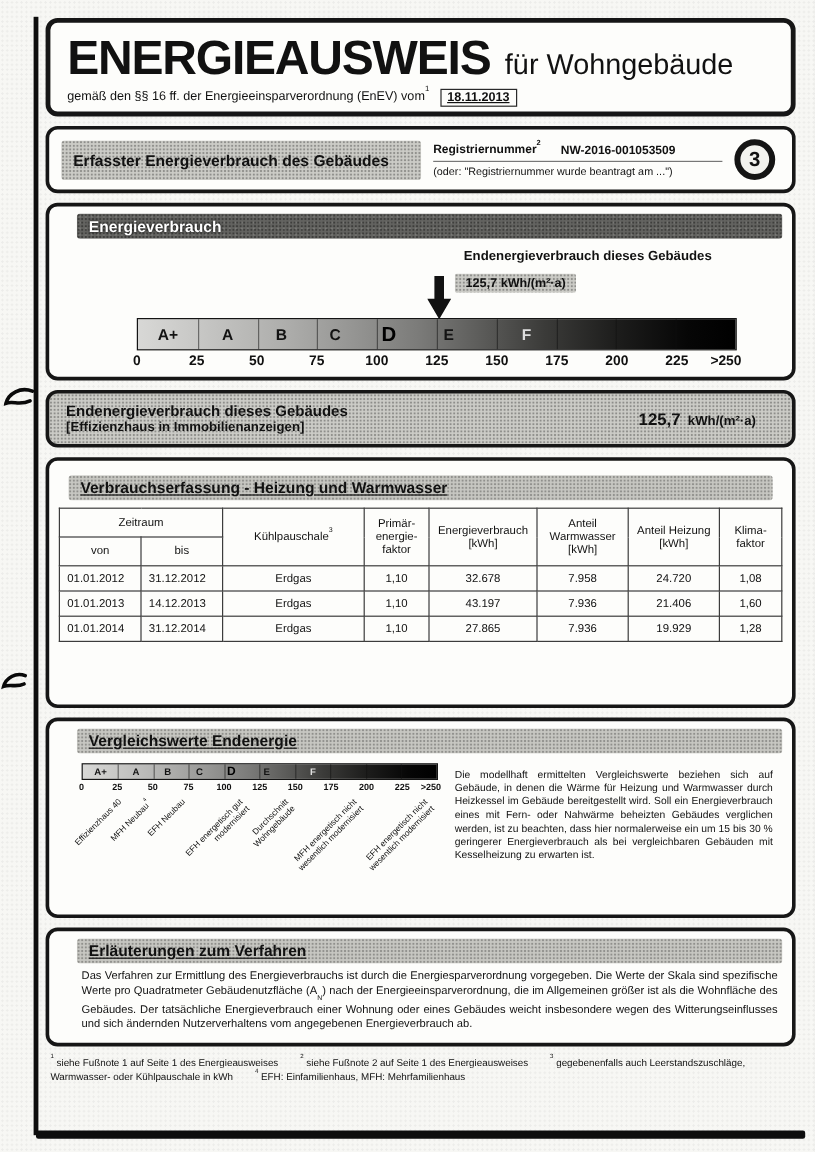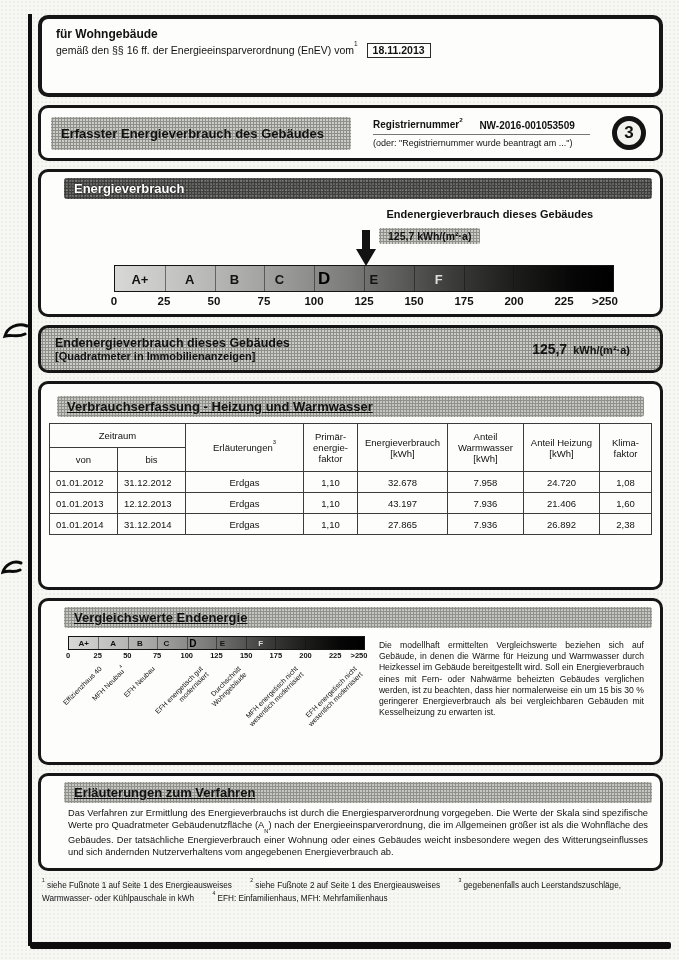--- a/index.html
+++ b/index.html
@@ -45,26 +45,26 @@
     text-shadow:0 0 2px #000;
   }
 
   sup { font-size:0.62em; position:relative; top:-0.45em; }
   sub { font-size:0.62em; position:relative; bottom:-0.25em; }
 
   
   .header-box { padding:8px 14px 6px 14px; height:82px; border-width:4px; }
   .title-row { display:flex; align-items:baseline; gap:12px; }
   .main-title { font-size:40px; font-weight:bold; letter-spacing:-1px; }
-  .sub-title { font-size:12px; font-weight:bold; }
+  .sub-title { font-size:24px; font-weight:normal; }
   .law-line { font-size:10.5px; margin-top:2px; }
-  .law-date { font-weight:bold; border:1.5px solid #2a2a2a; padding:0 5px 1px 5px; margin-left:6px; }
-
-  
-  .registry-bar { display:flex; align-items:center; padding:6px 10px; height:56px; gap:22px; }
+  .law-date { font-weight:bold; border:1.5px solid #2a2a2a; padding:0 5px 1px 5px; margin-left:6px;text-decoration:underline; }
+
+  
+  .registry-bar { display:flex; align-items:center; padding:6px 10px; height:56px; gap:10px; }
   .section-chip { font-size:13px; font-weight:bold; padding:9px 10px; border-radius:3px; flex:0 0 300px; }
   .reg-info { flex:1; font-size:10px; }
   .reg-line1 { font-weight:bold; border-bottom:1px solid #777; padding-bottom:3px; }
   .reg-value { margin-left:14px; }
   .reg-line2 { font-size:9px; padding-top:3px; }
   .page-badge {
     width:34px; height:34px; border:5px solid #141414; border-radius:50%;
     display:flex; align-items:center; justify-content:center;
     font-size:17px; font-weight:bold; background:#f2f2ee; margin-right:4px; flex:0 0 auto;
   }
@@ -140,20 +140,21 @@
       <path d="M24 4 C14 0, 4 6, 2 14 C8 12, 14 16, 22 12" fill="none" stroke="#0a0a0a" stroke-width="3" stroke-linecap="round"></path>
     </svg>
   <svg class="artifact a2" width="22" height="18" viewBox="0 0 22 18">
       <path d="M20 3 C12 0, 4 5, 2 12 C8 10, 13 13, 19 10" fill="none" stroke="#0a0a0a" stroke-width="3" stroke-linecap="round"></path>
     </svg>
 
   <div class="content">
 
     <div class="box header-box">
       <div class="title-row">
+        <span class="main-title">ENERGIEAUSWEIS</span>
         <span class="sub-title">für Wohngebäude</span>
       </div>
       <div class="law-line">
         <span>gemäß den §§ 16 ff. der Energieeinsparverordnung (EnEV) vom</span><sup>1</sup>
         <span class="law-date">18.11.2013</span>
       </div>
     </div>
 
     <div class="box registry-bar">
       <div class="section-chip speck">Erfasster Energieverbrauch des Gebäudes</div>
@@ -209,34 +210,34 @@
           <span style="left:80%">200</span>
           <span style="left:90%">225</span>
           <span style="left:100%" class="last">&gt;250</span>
         </div>
       </div>
     </div>
 
     <div class="box mandatory-strip speck">
       <div class="mandatory-titles">
         <div class="t1">Endenergieverbrauch dieses Gebäudes</div>
-        <div class="t2">[Quadratmeter in Immobilienanzeigen]</div>
+        <div class="t2">[Effizienzhaus in Immobilienanzeigen]</div>
       </div>
       <div class="mandatory-value">
         <span class="num">125,7</span><span>kWh/(m²·a)</span>
       </div>
     </div>
 
     <div class="box table-box">
       <div class="strip light"><span>Verbrauchserfassung - Heizung und Warmwasser</span></div>
       <table>
         <thead>
           <tr>
             <th colspan="2" style="width:136px">Zeitraum</th>
-            <th rowspan="2"><span>Erläuterungen</span><sup>3</sup></th>
+            <th rowspan="2"><span>Kühlpauschale</span><sup>3</sup></th>
             <th rowspan="2" style="width:54px">Primär-energie-faktor</th>
             <th rowspan="2" style="width:90px">Energieverbrauch [kWh]</th>
             <th rowspan="2" style="width:76px">Anteil Warmwasser [kWh]</th>
             <th rowspan="2" style="width:76px">Anteil Heizung [kWh]</th>
             <th rowspan="2" style="width:52px">Klima-faktor</th>
           </tr>
           <tr>
             <th style="width:68px">von</th>
             <th style="width:68px">bis</th>
           </tr>
@@ -247,37 +248,37 @@
             <td class="l">31.12.2012</td>
             <td>Erdgas</td>
             <td>1,10</td>
             <td>32.678</td>
             <td>7.958</td>
             <td>24.720</td>
             <td>1,08</td>
           </tr>
           <tr>
             <td class="l">01.01.2013</td>
-            <td class="l">12.12.2013</td>
+            <td class="l">14.12.2013</td>
             <td>Erdgas</td>
             <td>1,10</td>
             <td>43.197</td>
             <td>7.936</td>
             <td>21.406</td>
             <td>1,60</td>
           </tr>
           <tr>
             <td class="l">01.01.2014</td>
             <td class="l">31.12.2014</td>
             <td>Erdgas</td>
             <td>1,10</td>
             <td>27.865</td>
             <td>7.936</td>
-            <td>26.892</td>
-            <td>2,38</td>
+            <td>19.929</td>
+            <td>1,28</td>
           </tr>
         </tbody>
       </table>
     </div>
 
     <div class="box cmp-box">
       <div class="strip light"><span>Vergleichswerte Endenergie</span></div>
       <div class="cmp-body">
         <div class="cmp-left">
           <div class="band small">

